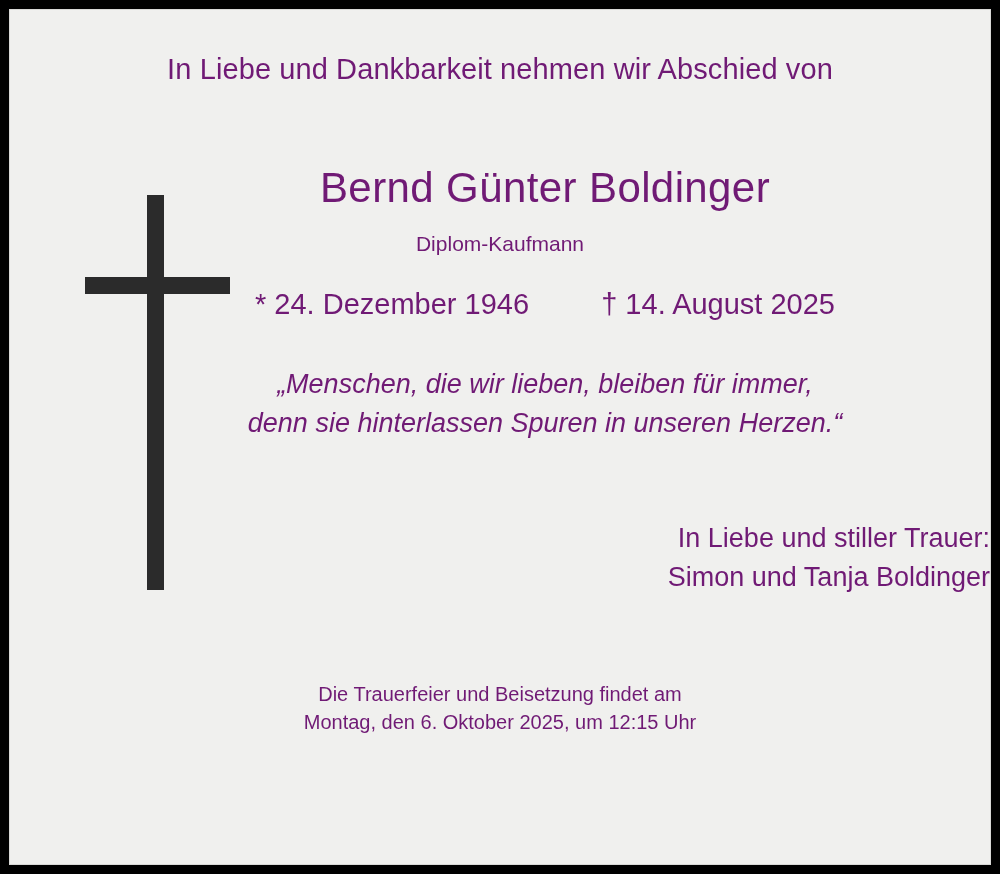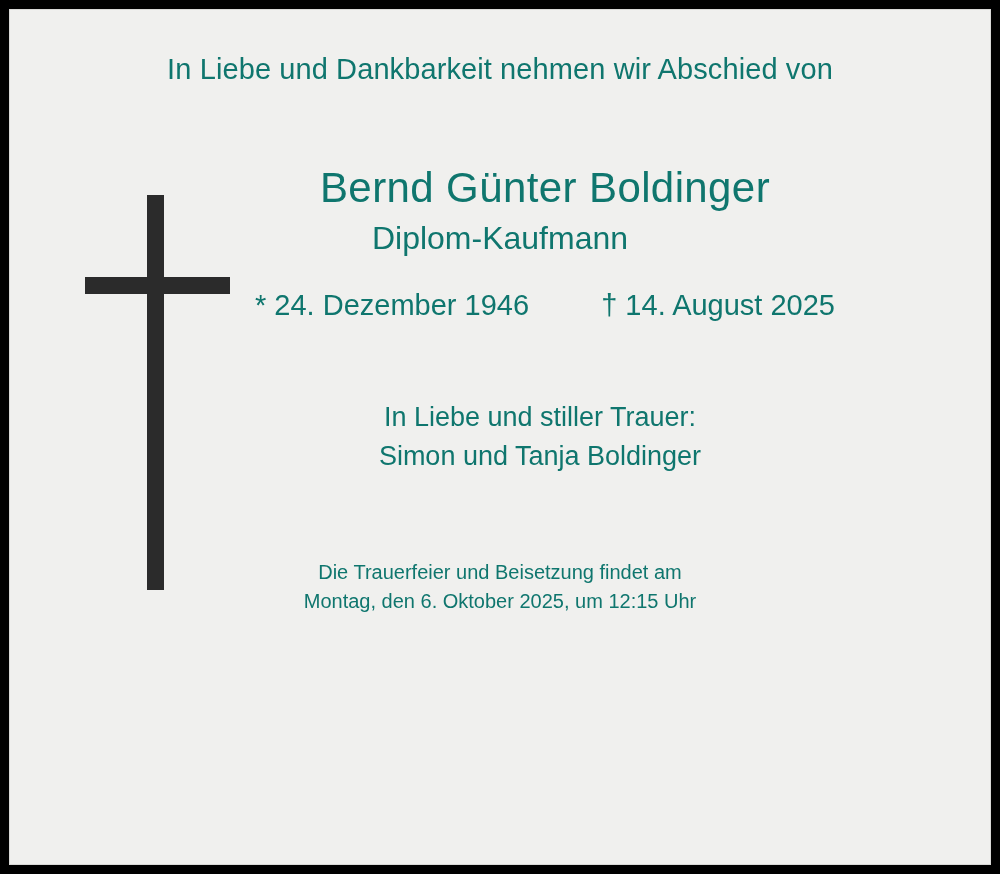--- a/index.html
+++ b/index.html
@@ -51,39 +51,39 @@
     width: 145px;
     height: 17px;
     background: #2b2b2b;
   }
   .content {
     position: absolute;
     left: 0;
     top: 0;
     width: 100%;
     text-align: center;
-    color: #0f766e;
+    color: #701a75;
   }
   .line-intro {
     margin-top: 43px;
     font-size: 29px;
     letter-spacing: 0.1px;
   }
   .name-block {
     margin-top: 78px;
   }
   .name {
     font-size: 42px;
     font-weight: normal;
     letter-spacing: 0.4px;
     padding-left: 90px;
   }
   .profession {
-    margin-top: 8px;
-    font-size: 32px;
+    margin-top: 20px;
+    font-size: 21px;
   }
   .dates {
     margin-top: 32px;
     font-size: 29px;
     padding-left: 90px;
   }
   .dates .sep {
     display: inline-block;
     width: 56px;
   }
@@ -92,20 +92,21 @@
     font-size: 27px;
     font-style: italic;
     line-height: 1.45;
     padding-left: 90px;
   }
   .mourners {
     margin-top: 76px;
     font-size: 27px;
     line-height: 1.45;
     padding-left: 80px;
+    text-align: right;
   }
   .ceremony {
     margin-top: 82px;
     font-size: 20px;
     line-height: 1.44;
   }
 </style>
 </head>
 <body>
 
@@ -125,20 +126,24 @@
         <div class="name">Bernd Günter Boldinger</div>
         <div class="profession">Diplom-Kaufmann</div>
       </div>
 
       <div class="dates">
         <span>* 24. Dezember 1946</span>
         <span class="sep"></span>
         <span>† 14. August 2025</span>
       </div>
 
+      <div class="quote">
+        <div>„Menschen, die wir lieben, bleiben für immer,</div>
+        <div>denn sie hinterlassen Spuren in unseren Herzen.“</div>
+      </div>
 
       <div class="mourners">
         <div>In Liebe und stiller Trauer:</div>
         <div>Simon und Tanja Boldinger</div>
       </div>
 
       <div class="ceremony">
         <div>Die Trauerfeier und Beisetzung findet am</div>
         <div>Montag, den 6. Oktober 2025, um 12:15 Uhr</div>
       </div>

